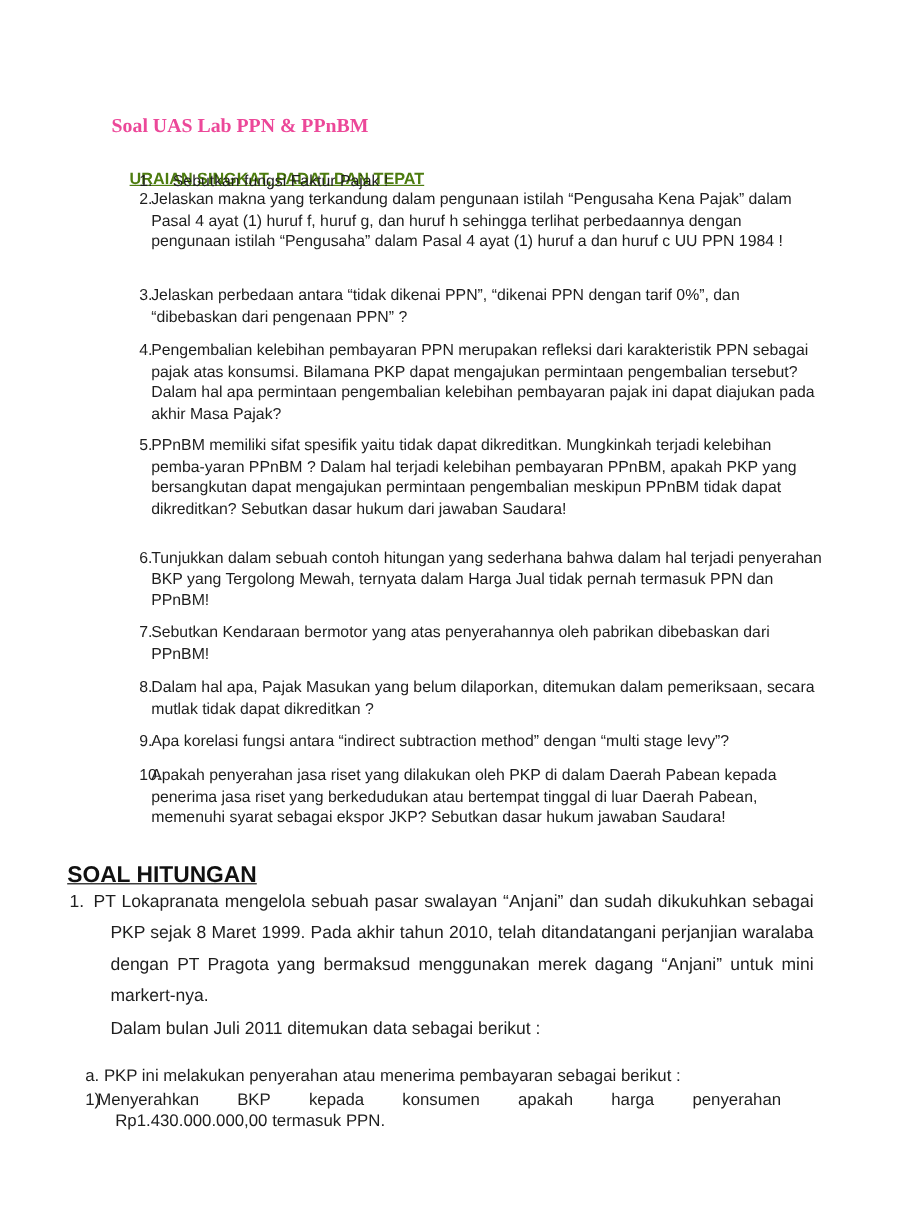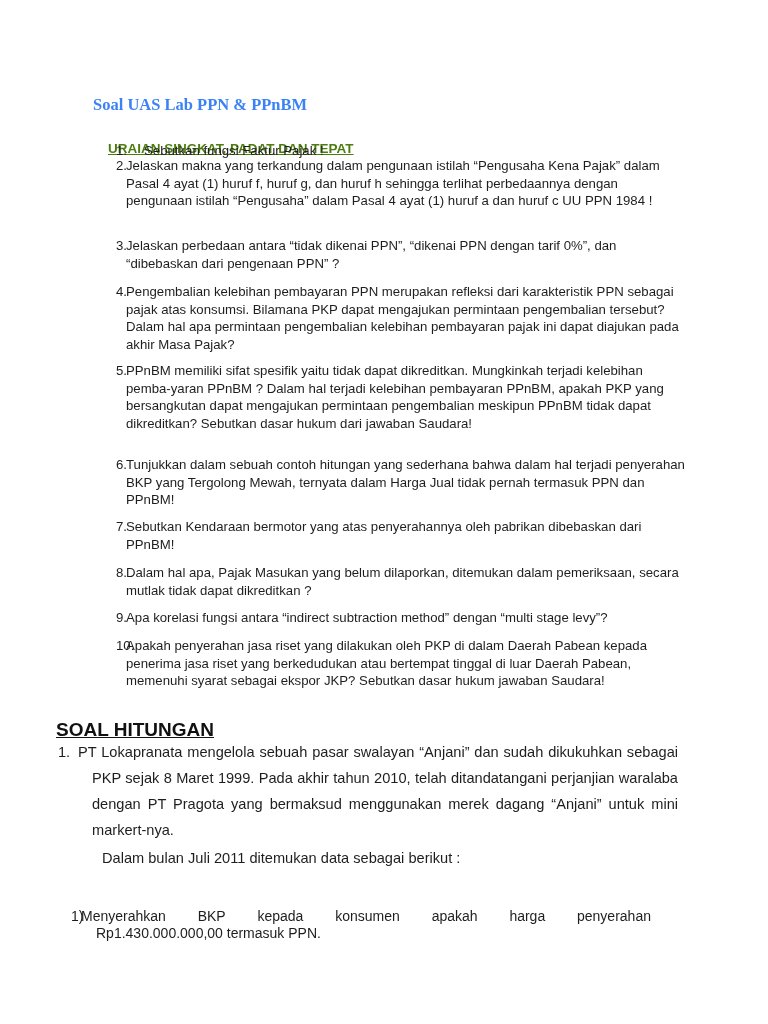--- a/index.html
+++ b/index.html
@@ -19,21 +19,21 @@
       position: absolute;
       left: 0; top: 0;
       width: 768px; height: 1024px;
     }
     .doc-title {
       position: absolute;
       left: 93px; top: 95px;
       font-family: "Liberation Serif", serif;
       font-size: 16.5px;
       font-weight: bold;
-      color: #3b82f6;
+      color: #ec4899;
       margin: 0;
     }
     .section1-heading {
       position: absolute;
       left: 93px; top: 126px;
       font-family: "Liberation Sans", sans-serif;
       font-size: 13.5px;
       font-weight: bold;
       text-decoration: underline;
       color: #4d7c0f;
@@ -86,21 +86,21 @@
       left: 0; top: 0;
     }
     .calc-text {
       display: block;
       margin-left: 34px;
       text-align: justify;
       text-indent: -20px;
     }
     .calc-text2 {
       display: block;
-      margin-left: 44px;
+      margin-left: 34px;
       margin-top: 2px;
     }
     .sub-a {
       position: absolute;
       left: 71px; top: 888px;
       font-size: 14px;
       line-height: 17px;
       color: #1e1e1e;
     }
     .sub-1 {
@@ -178,20 +178,21 @@
   </ol>
 
   <h2 class="section2-heading">SOAL HITUNGAN</h2>
 
   <div class="calc-block">
     <span class="calc-num">1.</span>
     <span class="calc-text" style="text-indent:-14px; margin-left:34px;">PT Lokapranata mengelola sebuah pasar swalayan “Anjani” dan sudah dikukuhkan sebagai PKP sejak 8 Maret 1999. Pada akhir tahun 2010, telah ditandatangani perjanjian waralaba dengan PT Pragota  yang bermaksud menggunakan merek dagang “Anjani” untuk mini markert-nya.</span>
     <span class="calc-text2">Dalam bulan Juli 2011 ditemukan data sebagai berikut :</span>
   </div>
 
+  <div class="sub-a">a.  PKP ini melakukan penyerahan atau menerima pembayaran sebagai berikut :</div>
 
   <div class="sub-1">
     <span class="sub-1-num">1)</span>
     <div class="sub-1-line1">
       <span>Menyerahkan</span>
       <span>BKP</span>
       <span>kepada</span>
       <span>konsumen</span>
       <span>apakah</span>
       <span>harga</span>

